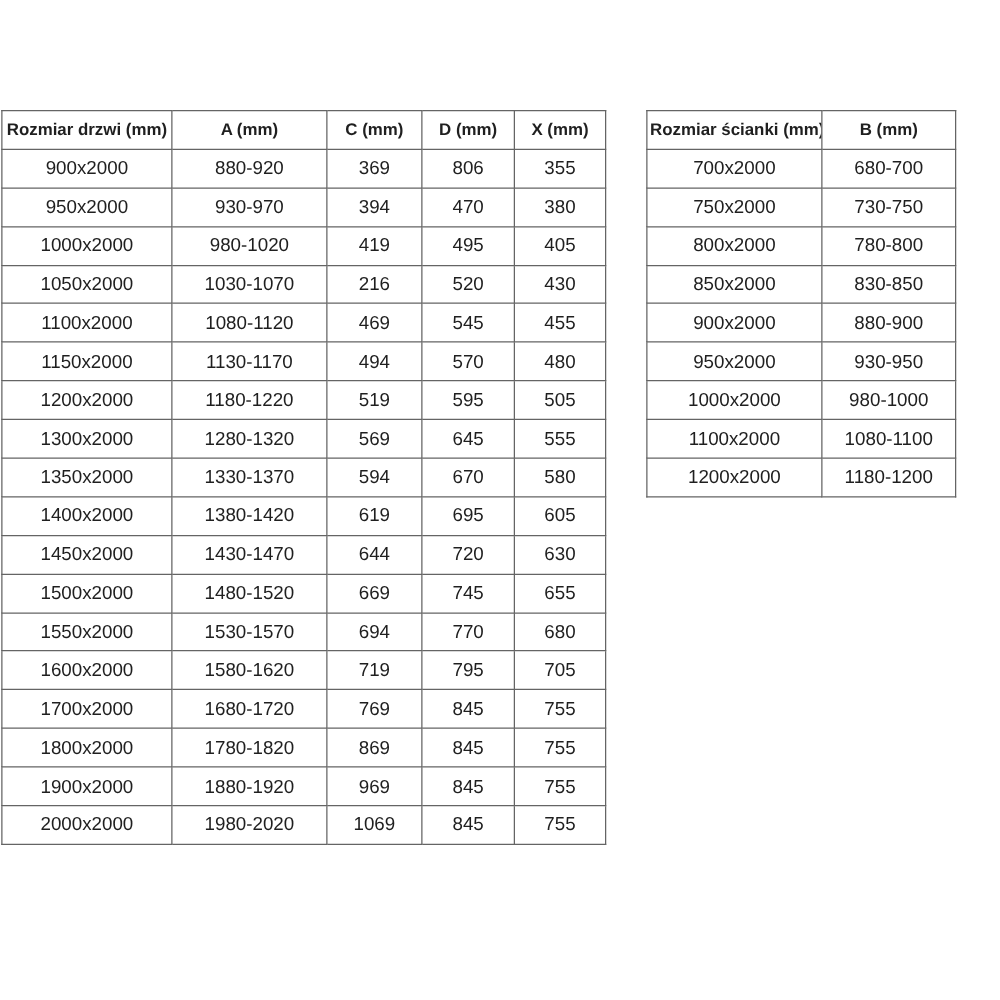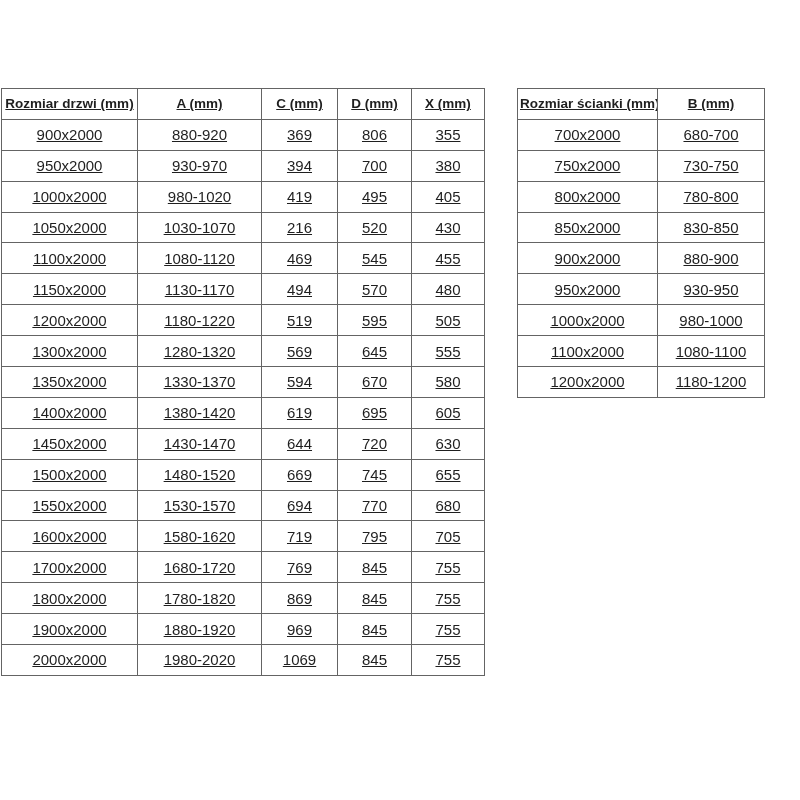--- a/index.html
+++ b/index.html
@@ -13,21 +13,20 @@
     font-family: "Liberation Sans", sans-serif;
     color: #1f1f1f;
     position: relative;
     overflow: hidden;
   }
   table {
     position: absolute;
     border-collapse: collapse;
     table-layout: fixed;
     background: #ffffff;
-    text-decoration: underline;
   }
   th, td {
     border: 1px solid #646464;
     text-align: center;
     vertical-align: middle;
     padding: 0 2px;
     white-space: nowrap;
     overflow: hidden;
   }
   th {
@@ -84,21 +83,21 @@
         <td>900x2000</td>
         <td>880-920</td>
         <td>369</td>
         <td>806</td>
         <td>355</td>
       </tr>
       <tr>
         <td>950x2000</td>
         <td>930-970</td>
         <td>394</td>
-        <td>700</td>
+        <td>470</td>
         <td>380</td>
       </tr>
       <tr>
         <td>1000x2000</td>
         <td>980-1020</td>
         <td>419</td>
         <td>495</td>
         <td>405</td>
       </tr>
       <tr>

